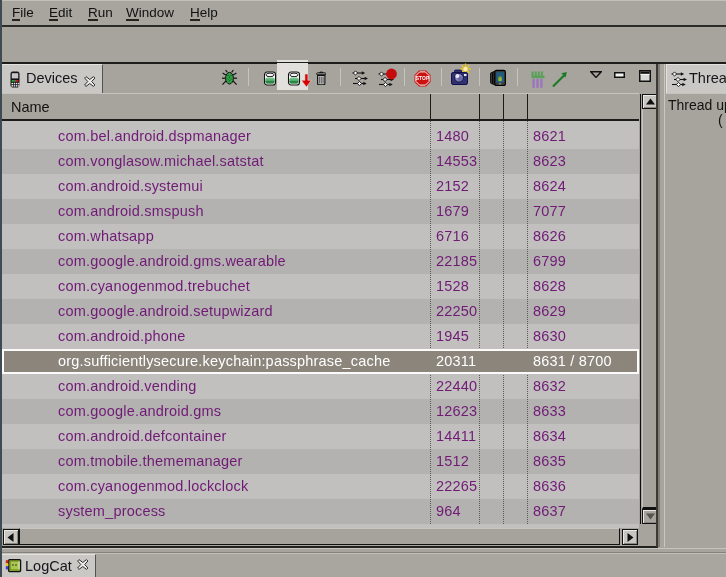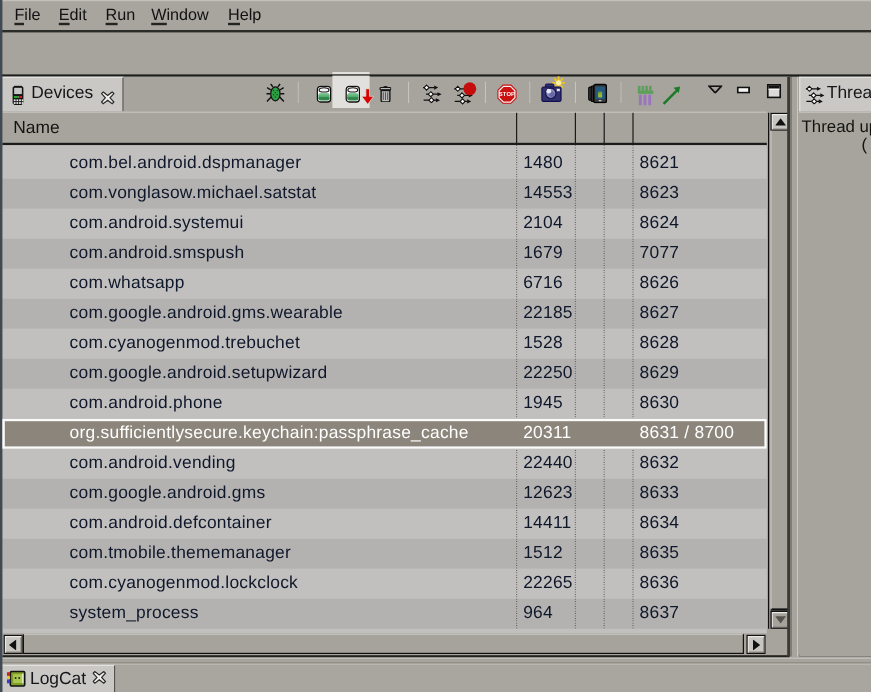--- a/index.html
+++ b/index.html
@@ -18,21 +18,21 @@
 #tab-devices .txt { position:absolute; left:24px; top:5px; font-size:14.5px; color:#16161a; }
 #hl-btn { left:275px; top:-1px; width:31px; height:27px; background:#e2e0dc; }
 #hl-top { left:277px; top:60px; width:31px; height:2px; background:#e2e0dc; }
 .sep { top:4px; width:1px; height:18px; background:#8d8a85; border-right:1px solid #c6c4bf; }
 #lp-header { left:0; top:29px; width:637px; height:28px; background:#a7a49e;
   border-top:1px solid #c6c4bf; }
 #lp-header .htxt { position:absolute; left:9px; top:4.5px; font-size:14.5px; color:#131310; }
 #lp-header .hsep { position:absolute; top:0; width:1px; height:26px; background:#1b1b19; }
 #hdr-bottom { left:0; top:55px; width:637px; height:2px; background:#1b1b19; }
 #rows { left:0; top:57px; width:637px; height:407px; background:#c1c0bf; }
-.row { position:absolute; left:0; width:637px; height:25px; font-size:14.5px; letter-spacing:0.2px; color:#0f172a; }
+.row { position:absolute; left:0; width:637px; height:25px; font-size:14.5px; letter-spacing:0.2px; color:#701a75; }
 .row .nm { position:absolute; left:56px; top:4px; }
 .row .pid { position:absolute; left:434px; top:4px; }
 .row .prt { position:absolute; left:531px; top:4px; }
 .rl { background:#c1c0bf; }
 .rd { background:#b3b2b1;padding-left:48px; }
 .rsel { background:#8b857b; color:#ffffff; border:2px solid #fbfbfb; z-index:2; }
 .rsel .nm { left:54px; top:2px; }
 .rsel .pid { left:432px; top:2px; }
 .rsel .prt { left:529px; top:2px; }
 .dot { position:absolute; top:0; width:1px; height:403px; z-index:1;
@@ -287,37 +287,37 @@
         <span class="pid">1480</span>
         <span class="prt">8621</span>
       </div>
       <div class="row rd" style="top:28px">
         <span class="nm">com.vonglasow.michael.satstat</span>
         <span class="pid">14553</span>
         <span class="prt">8623</span>
       </div>
       <div class="row rl" style="top:53px">
         <span class="nm">com.android.systemui</span>
-        <span class="pid">2104</span>
+        <span class="pid">2152</span>
         <span class="prt">8624</span>
       </div>
       <div class="row rd" style="top:78px">
         <span class="nm">com.android.smspush</span>
         <span class="pid">1679</span>
         <span class="prt">7077</span>
       </div>
       <div class="row rl" style="top:103px">
         <span class="nm">com.whatsapp</span>
         <span class="pid">6716</span>
         <span class="prt">8626</span>
       </div>
       <div class="row rd" style="top:128px">
         <span class="nm">com.google.android.gms.wearable</span>
         <span class="pid">22185</span>
-        <span class="prt">8627</span>
+        <span class="prt">6799</span>
       </div>
       <div class="row rl" style="top:153px">
         <span class="nm">com.cyanogenmod.trebuchet</span>
         <span class="pid">1528</span>
         <span class="prt">8628</span>
       </div>
       <div class="row rd" style="top:178px">
         <span class="nm">com.google.android.setupwizard</span>
         <span class="pid">22250</span>
         <span class="prt">8629</span>

